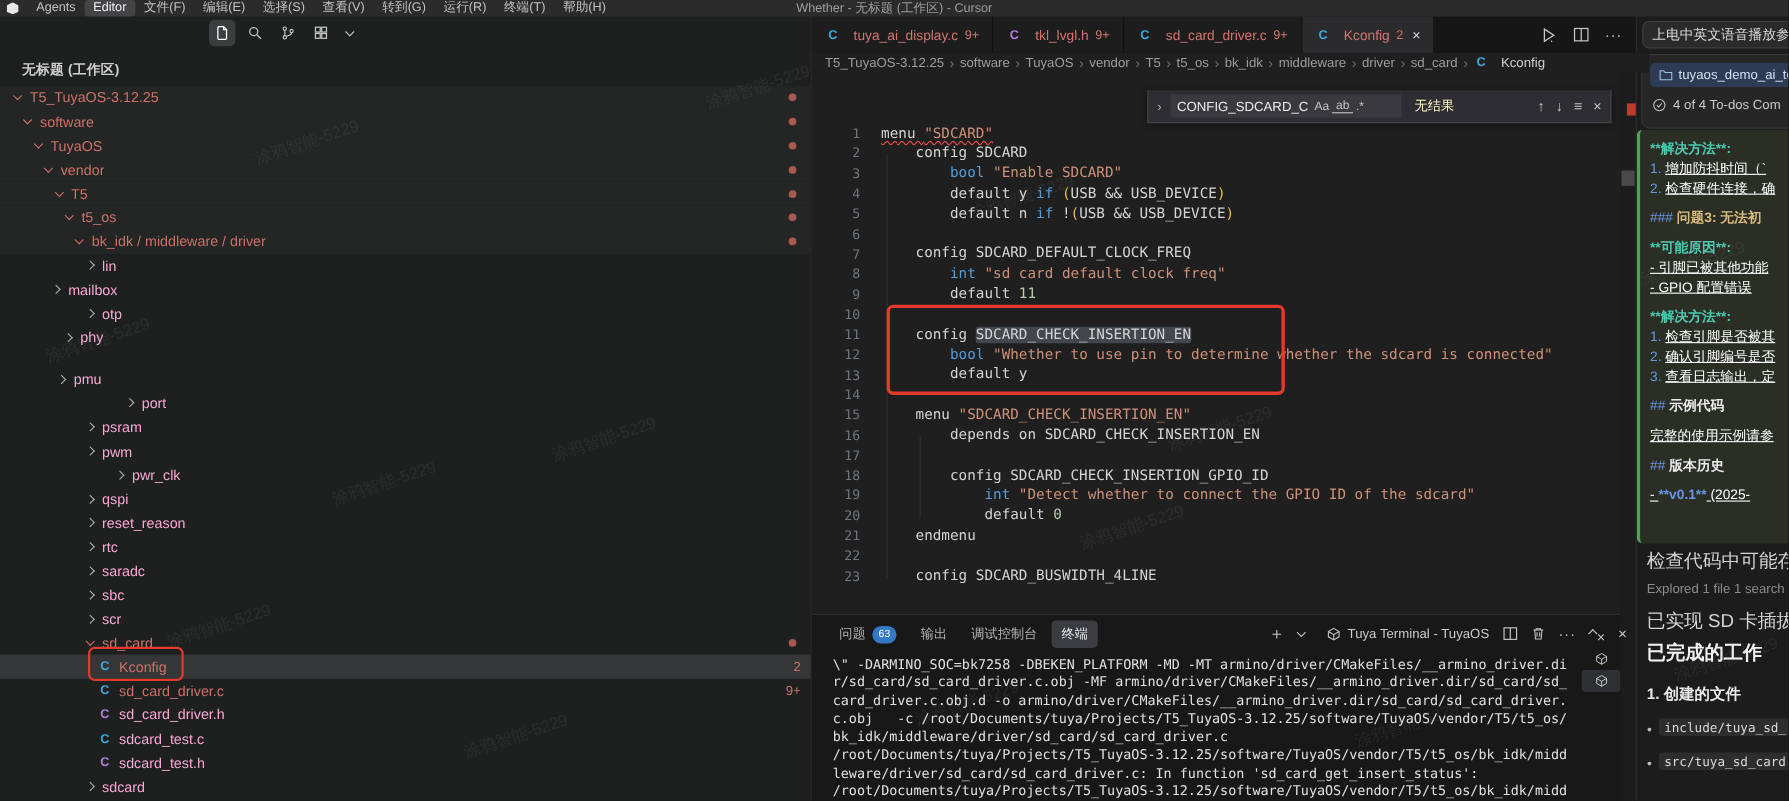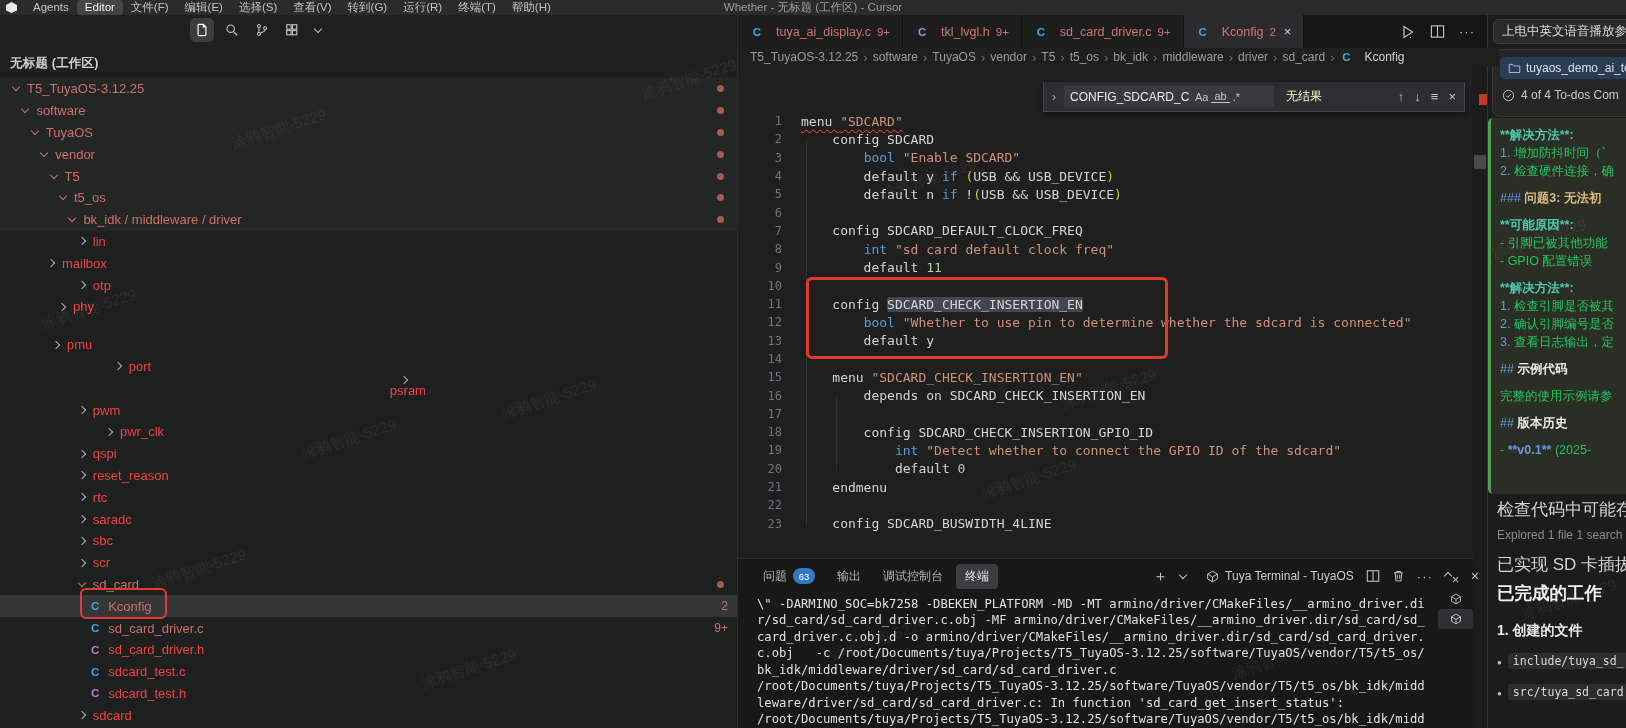--- a/index.html
+++ b/index.html
@@ -11,31 +11,31 @@
   #app-logo{width:11px;height:11px;margin:0 8px 0 6px;background:#e8e8e8;
             clip-path:polygon(50% 0,100% 28%,100% 78%,50% 100%,0 78%,0 28%);}
   .menu-item{padding:0 8px;font-size:11.5px;color:#c2c2c2;line-height:15px;white-space:nowrap;cursor:default;}
   .menu-item.active{background:#444447;border-radius:3px;color:#f0f0f0;}
   #window-title{position:absolute;left:0;right:0;text-align:center;font-size:11.5px;color:#9d9d9d;pointer-events:none;}
   
   #sidebar{position:absolute;left:0;top:15px;width:737px;height:713px;background:#1e1f1f;border-right:1px solid #2b2b2b;overflow:hidden;}
   #activity-row{position:absolute;left:190px;top:3px;display:flex;gap:6px;align-items:center;}
   .act-icon{width:24px;height:24px;border-radius:5px;display:flex;align-items:center;justify-content:center;color:#c5c5c5;}
   .act-icon.active{background:#3c3d3f;color:#ffffff;}
-  #sidebar-header{position:absolute;left:10px;top:40px;font-size:12.5px;font-weight:bold;color:#cfcfcf;letter-spacing:.2px;}
+  #sidebar-header{position:absolute;left:20px;top:40px;font-size:12.5px;font-weight:bold;color:#cfcfcf;letter-spacing:.2px;}
   #tree{position:absolute;left:0;top:63px;width:737px;}
   .trow{position:relative;height:21.8px;display:flex;align-items:center;white-space:nowrap;}
   .trow.selected{background:#343638;}
   .trow.sticky{background:#242525;}
   .chev{width:5px;height:5px;border-right:1.4px solid #b0b0b0;border-bottom:1.4px solid #b0b0b0;
         display:inline-block;flex:none;margin-right:8px;}
   .chev.open{transform:rotate(45deg);margin-top:-3px;}
   .chev.closed{transform:rotate(-45deg);}
   .chev.mod{border-color:#cd7168;}
-  .tlabel{font-size:13px;color:#ef4444;overflow:hidden;}
+  .tlabel{font-size:13px;color:#f9a8d4;overflow:hidden;}
   .tlabel.mod{color:#cd7168;}
   .cicon{font-weight:bold;font-size:11.5px;width:14px;flex:none;margin-right:6px;text-align:center;}
   .cicon.blue{color:#41a6d9;} .cicon.purple{color:#b180d7;}
   .tbadge{position:absolute;right:9px;font-size:12px;color:#cd7168;}
   .tdot{position:absolute;right:13px;width:7px;height:7px;border-radius:50%;background:#a85a50;}
   
   #tabbar{position:absolute;left:738px;top:15px;width:749px;height:33px;background:#161616;display:flex;z-index:10;}
   .tab{display:flex;align-items:center;gap:6px;padding:0 12px;background:#1d1d1d;border-right:1px solid #101010;
        font-size:12.5px;color:#d0766e;white-space:nowrap;}
   .tab.active{background:#2b2b2e;}
@@ -68,21 +68,21 @@
   .find-act{color:#c5c5c5;font-size:13px;padding:0 2px;}
   
   .red-box{position:absolute;border:3px solid #e23b2e;border-radius:6px;z-index:30;pointer-events:none;}
   
   #ov-gutter{position:absolute;left:1473px;top:15px;width:14px;height:713px;background:#1c1c1c;border-right:1px solid #333;}
   #ov-mark{position:absolute;left:1479px;top:94px;width:8px;height:11px;background:#c0392b;z-index:6;}
   #ov-thumb{position:absolute;left:1474px;top:155px;width:12px;height:14px;background:#4a4a4a;z-index:6;}
   
   #panel{position:absolute;left:738px;top:558px;width:735px;height:170px;background:#181818;border-top:1px solid #2f2f2f;}
   #panel-tabs{position:absolute;left:0;top:0;width:100%;height:34px;display:flex;align-items:center;gap:4px;padding-left:16px;}
-  .ptab{display:flex;align-items:center;gap:6px;font-size:12px;color:#b4b4b4;padding:4px 9px;border-radius:4px;white-space:nowrap;}
+  .ptab{display:flex;align-items:flex-end;gap:6px;font-size:12px;color:#b4b4b4;padding:4px 9px;border-radius:4px;white-space:nowrap;}
   .ptab.active{background:#3a3c41;color:#e8e8e8;}
   .pbadge{background:#3478c6;color:#fff;font-size:9.5px;min-width:16px;height:16px;border-radius:9px;
           display:flex;align-items:center;justify-content:center;padding:0 3px;}
   #panel-actions{margin-left:auto;display:flex;align-items:center;gap:12px;padding-right:10px;color:#c5c5c5;font-size:13px;}
   #terminal-label{font-size:12px;color:#cccccc;display:flex;align-items:center;gap:6px;white-space:nowrap;}
   #term-lines{position:absolute;left:19px;top:37px;width:680px;}
   .tline{font-family:"DejaVu Sans Mono",monospace;font-size:12.2px;line-height:16.45px;color:#e0e0e0;white-space:pre;}
   #session-list{position:absolute;left:700px;top:10px;width:35px;}
   .sess-row{height:20px;display:flex;align-items:center;justify-content:center;color:#c5c5c5;}
   .sess-row.selected{background:#2e3034;border-radius:3px;}
@@ -92,21 +92,21 @@
               border-radius:6px;font-size:12.5px;color:#dadada;line-height:23px;padding:0 8px;white-space:nowrap;overflow:hidden;}
   #chat-card{position:absolute;left:4px;top:34px;width:210px;height:66px;background:#262626;border:1px solid #363636;border-radius:8px;}
   #proj-chip{position:absolute;left:7px;top:7px;height:22px;background:#2d3c54;border-radius:5px;display:flex;
              align-items:center;gap:5px;padding:0 8px;color:#cfe1f5;font-size:12px;white-space:nowrap;width:170px;}
   #todo-row{position:absolute;left:9px;top:38px;display:flex;align-items:center;gap:6px;color:#c8c8c8;font-size:12px;white-space:nowrap;}
   #chat-block{position:absolute;left:0px;top:103px;width:230px;height:368px;background:#2a2e25;
               border-left:3px solid #4fa153;border-radius:5px;padding:8px 0 0 9px;overflow:hidden;}
   .mline{line-height:18px;font-size:12.5px;white-space:nowrap;}
   .mblank{height:9px;}
   .c-teal{color:#4ec9b0;font-weight:bold;} .c-blue{color:#6796e6;} .c-blue-b{color:#6796e6;font-weight:bold;}
-  .c-gold{color:#d7ba7d;font-weight:bold;} .c-pl{color:#22c55e;} .c-white-b{color:#ececec;font-weight:bold;}
+  .c-gold{color:#d7ba7d;font-weight:bold;} .c-pl{color:#ffffff;text-decoration:underline;} .c-white-b{color:#ececec;font-weight:bold;}
   .t-pl{font-size:17px;color:#d4d4d4;} .t-gray{font-size:12px;color:#8c8c8c;}
   .t-h1{font-size:17.5px;font-weight:bold;color:#f0f0f0;} .t-h2{font-size:14px;font-weight:bold;color:#eaeaea;}
   .tail-row{position:absolute;left:9px;white-space:nowrap;}
   .chip{font-family:"DejaVu Sans Mono",monospace;font-size:11.5px;color:#d9d9d9;background:#2d2d2d;
         border-radius:3px;padding:1px 5px;}
   .bullet{color:#bdbdbd;margin-right:6px;font-size:12px;}
   
   .wm{position:absolute;color:#cfcfcf;opacity:.07;font-size:15px;transform:rotate(-18deg);pointer-events:none;z-index:50;white-space:nowrap;}
   svg{display:block;}
 </style>
@@ -220,21 +220,21 @@
           <span class="tlabel">phy</span>
         </div>
         <div class="trow" style="padding-left: 53px; margin-top: 16px;">
           <span class="chev closed"></span>
           <span class="tlabel">pmu</span>
         </div>
         <div class="trow" style="padding-left: 78.8px; margin-left: 36px;">
           <span class="chev closed"></span>
           <span class="tlabel">port</span>
         </div>
-        <div class="trow" style="padding-left: 78.8px; flex-direction: column;">
+        <div class="trow" style="padding-left: 78.8px;">
           <span class="chev closed"></span>
           <span class="tlabel">psram</span>
         </div>
         <div class="trow" style="padding-left: 78.8px;">
           <span class="chev closed"></span>
           <span class="tlabel">pwm</span>
         </div>
         <div class="trow" style="padding-left: 106px;">
           <span class="chev closed"></span>
           <span class="tlabel">pwr_clk</span>

